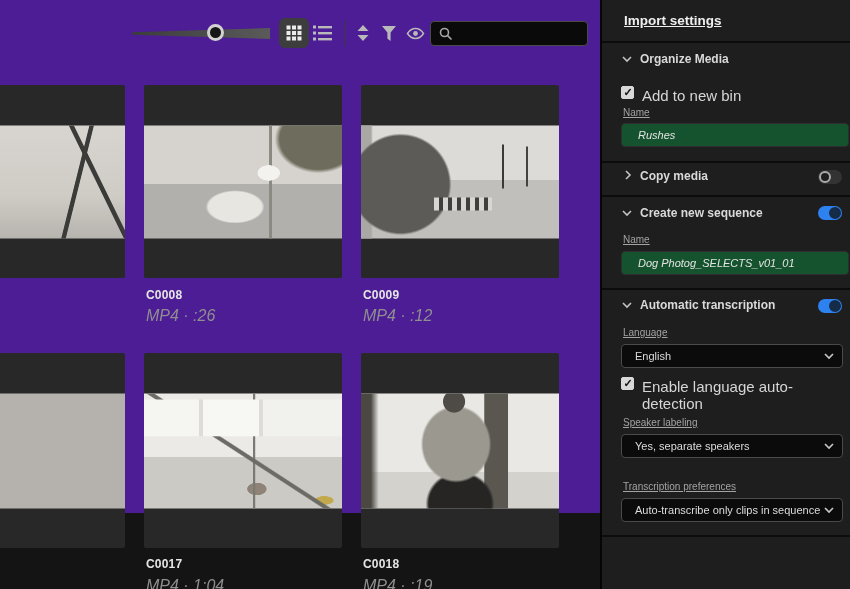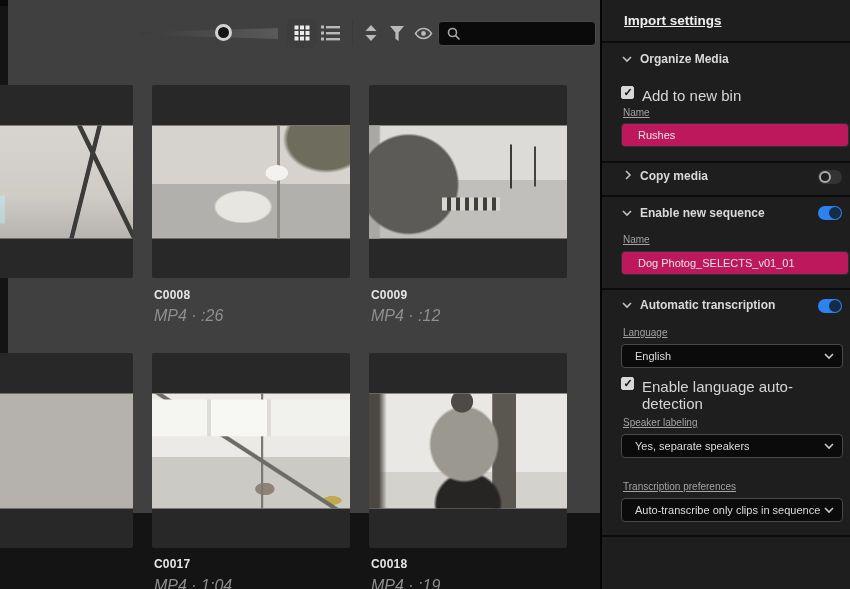--- a/index.html
+++ b/index.html
@@ -1,21 +1,21 @@
 <!DOCTYPE html>
 <html><head>
 <meta charset="utf-8">
 <style>
   html,body{margin:0;padding:0;background:#000;}
   .screen{position:relative;width:850px;height:589px;overflow:hidden;
     font-family:"Liberation Sans",sans-serif;background:#141414;}
   .topstrip{position:absolute;left:0;top:0;width:850px;height:6px;background:#0a0a0a;}
 
   
-  .browser{position:absolute;left:0;top:0;width:600px;height:513px;background:#404040;margin-left:8px;}
+  .browser{position:absolute;left:0;top:0;width:600px;height:513px;background:#4c1d95;}
 
   
   .wedge{position:absolute;left:132px;top:28px;width:138px;height:11px;
     background:linear-gradient(90deg,#3c3c3c,#5a5a5a);
     clip-path:polygon(0 38%,100% 0,100% 100%,0 62%);}
   .knob{position:absolute;left:207px;top:24px;width:17px;height:17px;box-sizing:border-box;
     border:3px solid #d2d2d2;border-radius:50%;background:#151515;}
   .iconbtn{position:absolute;display:flex;align-items:center;justify-content:center;color:#b9b9b9;}
   .iconbtn.active{background:#3d3d3d;border-radius:6px;color:#ececec;}
   .vdivider{position:absolute;left:344px;top:20px;width:1px;height:26px;background:#3a3a3a;}
@@ -81,21 +81,21 @@
 
   
   .panel{position:absolute;left:600px;top:0;width:250px;height:589px;background:#1e1e1e;
     border-left:2px solid #050505;box-sizing:border-box;}
   .panel-title{position:absolute;left:22px;top:13px;font-size:13.5px;font-weight:bold;color:#efefef;text-decoration:underline;}
   .hr{position:absolute;left:0;width:250px;height:2px;background:#0c0c0c;}
   .sec-head{position:absolute;font-size:12px;font-weight:600;color:#d9d9d9;}
   .chev{position:absolute;color:#c2c2c2;}
   .mini{position:absolute;font-size:10px;color:#a3a3a3;text-decoration:underline;}
   .field{position:absolute;left:19px;width:228px;height:24px;box-sizing:border-box;
-    background:#be185d;border:1px solid #2f2f2f;border-radius:4px;}
+    background:#14532d;border:1px solid #2f2f2f;border-radius:4px;font-style:italic;}
   .field .val{position:absolute;left:16px;top:50%;transform:translateY(-50%);
     font-size:11px;color:#e4e4e4;white-space:nowrap;}
   .dropdown{position:absolute;left:19px;width:222px;height:24px;box-sizing:border-box;
     background:#0b0b0b;border:1px solid #4a4a4a;border-radius:4px;}
   .dropdown .val{position:absolute;left:1px;top:50%;transform:translateY(-50%);
     font-size:11px;color:#dcdcdc;white-space:nowrap;padding-left:12px;}
   .dropdown .dd-chev{position:absolute;right:8px;top:7px;color:#c9c9c9;}
   .checkbox{position:absolute;width:13px;height:13px;box-sizing:border-box;border-radius:2px;
     background:#2a2a2a;border:1px solid #7a7a7a;}
   .checkbox.on{background:#d8d8d8;border-color:#d8d8d8;}
@@ -225,21 +225,21 @@
     <div class="sec-head" style="left:38px;top:169px;">Copy media</div>
     <div class="toggle" style="left:216px;top:170px;">
         <div class="tknob"></div>
       </div>
 
     <div class="hr" style="top:195px;"></div>
 
     <svg class="chev" style="left:20px;top:209px;" width="10" height="8" viewBox="0 0 10 8" fill="none" stroke="currentColor" stroke-width="1.6">
       <polyline points="1,2 5,6 9,2"></polyline>
       </svg>
-    <div class="sec-head" style="left:38px;top:206px;">Enable new sequence</div>
+    <div class="sec-head" style="left:38px;top:206px;">Create new sequence</div>
     <div class="toggle on" style="left:216px;top:206px;">
         <div class="tknob"></div>
       </div>
 
     <div class="mini" style="left:21px;top:234px;">Name</div>
     <div class="field" style="top:251px;">
       <div class="val">Dog Photog_SELECTS_v01_01</div>
     </div>
 
     <div class="hr" style="top:288px;"></div>

